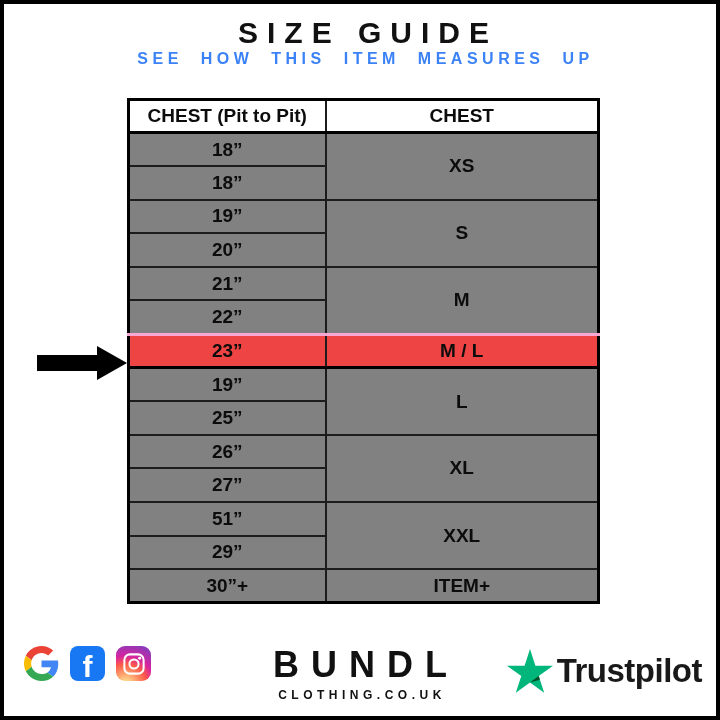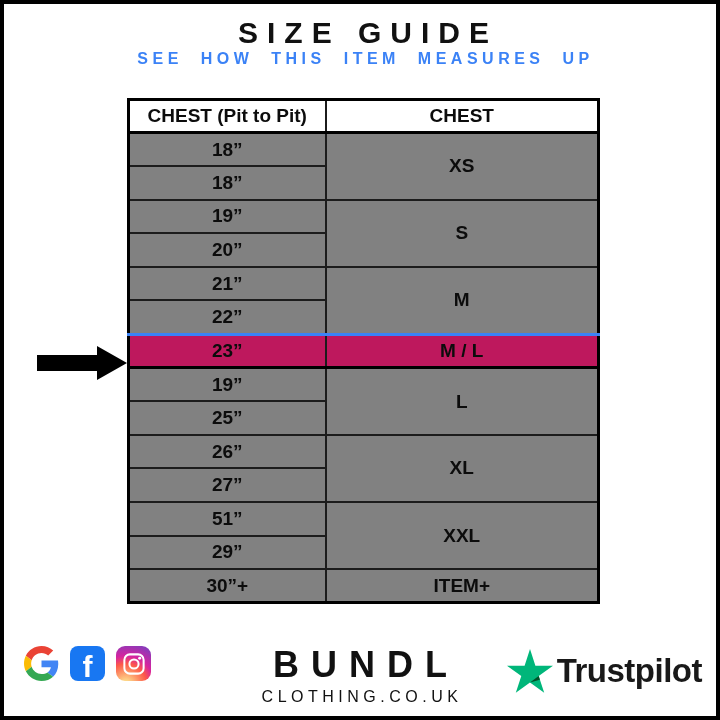--- a/index.html
+++ b/index.html
@@ -38,22 +38,22 @@
   }
   .size-table th {
     background: #ffffff;
     height: 33px; font-size: 19px;
     border-bottom: 3px solid #000;
   }
   .size-table col.c-chest { width: 197px; }
   .size-table col.c-size  { width: 273px; }
   .size-table td { background: #818181; height: 33.6px; font-size: 19px; }
   .size-table tr.highlight td {
-    background: #be185d;
-    border-top: 3px solid #3b82f6;
+    background: #ef4444;
+    border-top: 3px solid #f9a8d4;
     border-bottom: 3px solid #000;
   }
 
   
   .arrow-wrap { position: absolute; left: 33px; top: 342px; width: 90px; height: 34px; }
   .arrow-wrap svg { display: block; width: 100%; height: 100%; }
 
   
   .footer { position: absolute; left: 0; bottom: 0; width: 100%; height: 80px; }
 
@@ -66,21 +66,21 @@
   }
   .ic-fb span { font-size: 30px; font-weight: 700; line-height: 0.95; font-family: "Liberation Sans", sans-serif; }
   .ic-ig {
     width: 35px; height: 35px; border-radius: 9px;
     background: radial-gradient(circle at 28% 110%, #fdf497 0%, #fd5949 45%, #d6249f 62%, #8a3ab9 90%);
     display: flex; align-items: center; justify-content: center;
   }
 
   .brand { position: absolute; left: 0; top: 8px; width: 100%; text-align: center; color: #111; }
   .brand-name { font-size: 36px; font-weight: 800; letter-spacing: 12px; text-indent: 12px; }
-  .brand-domain { margin-top: 2px; font-size: 16px; font-weight: 400; letter-spacing: 4.5px; text-indent: 4px; }
+  .brand-domain { margin-top: 2px; font-size: 12px; font-weight: 700; letter-spacing: 4.5px; text-indent: 4px; }
 
   .trustpilot { position: absolute; right: 14px; top: 13px; display: flex; align-items: center; gap: 4px; cursor: pointer; }
   .tp-star { width: 46px; height: 44px; }
   .tp-text { font-size: 33px; font-weight: 700; color: #191919; letter-spacing: -0.5px; }
 </style>
 </head>
 <body>
 
 <div class="hdr">
   <div class="title">SIZE GUIDE</div>

